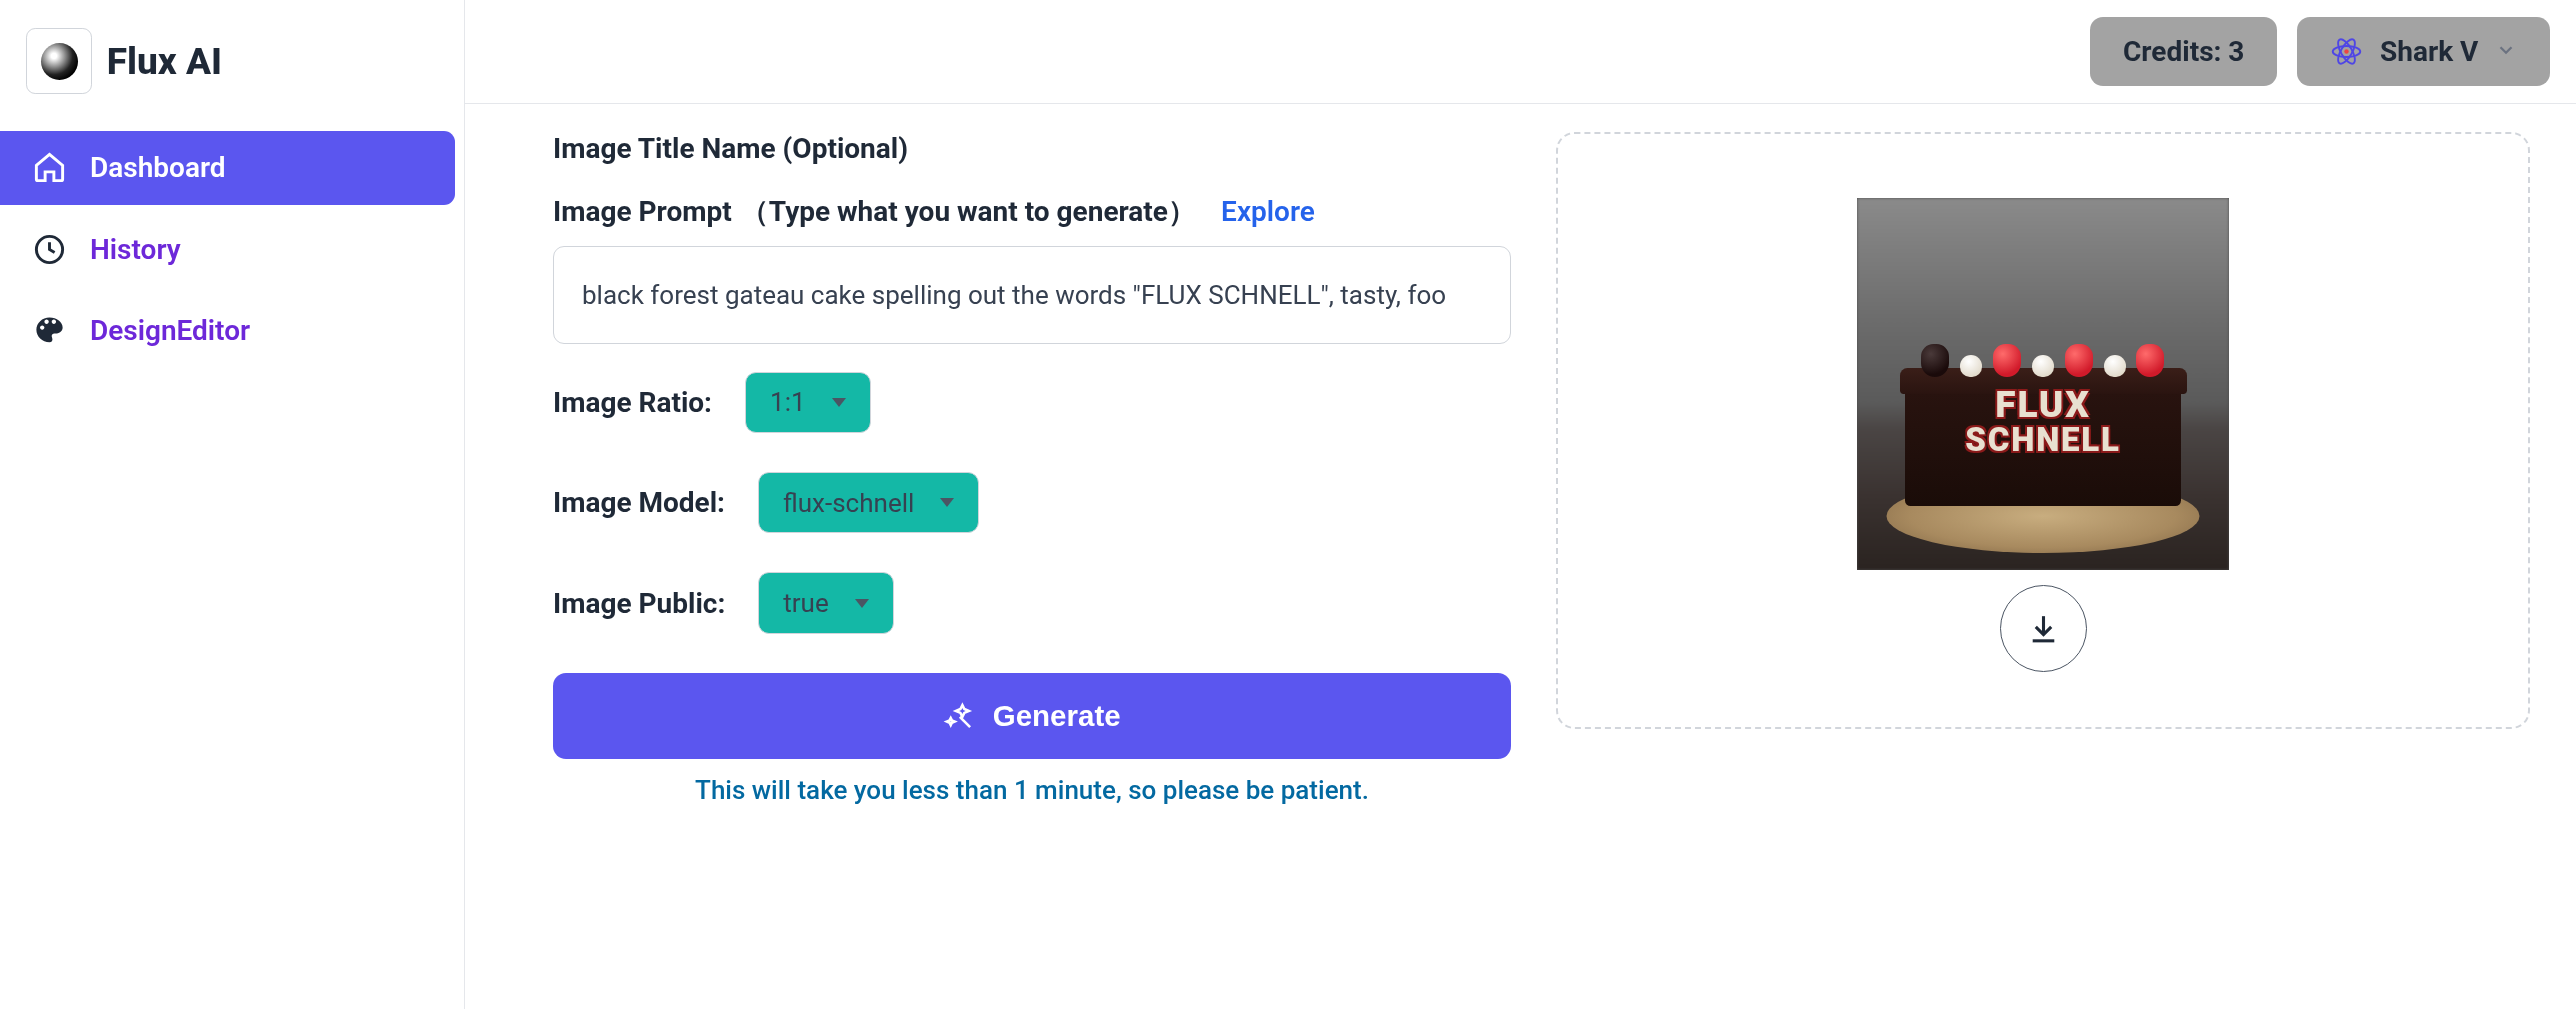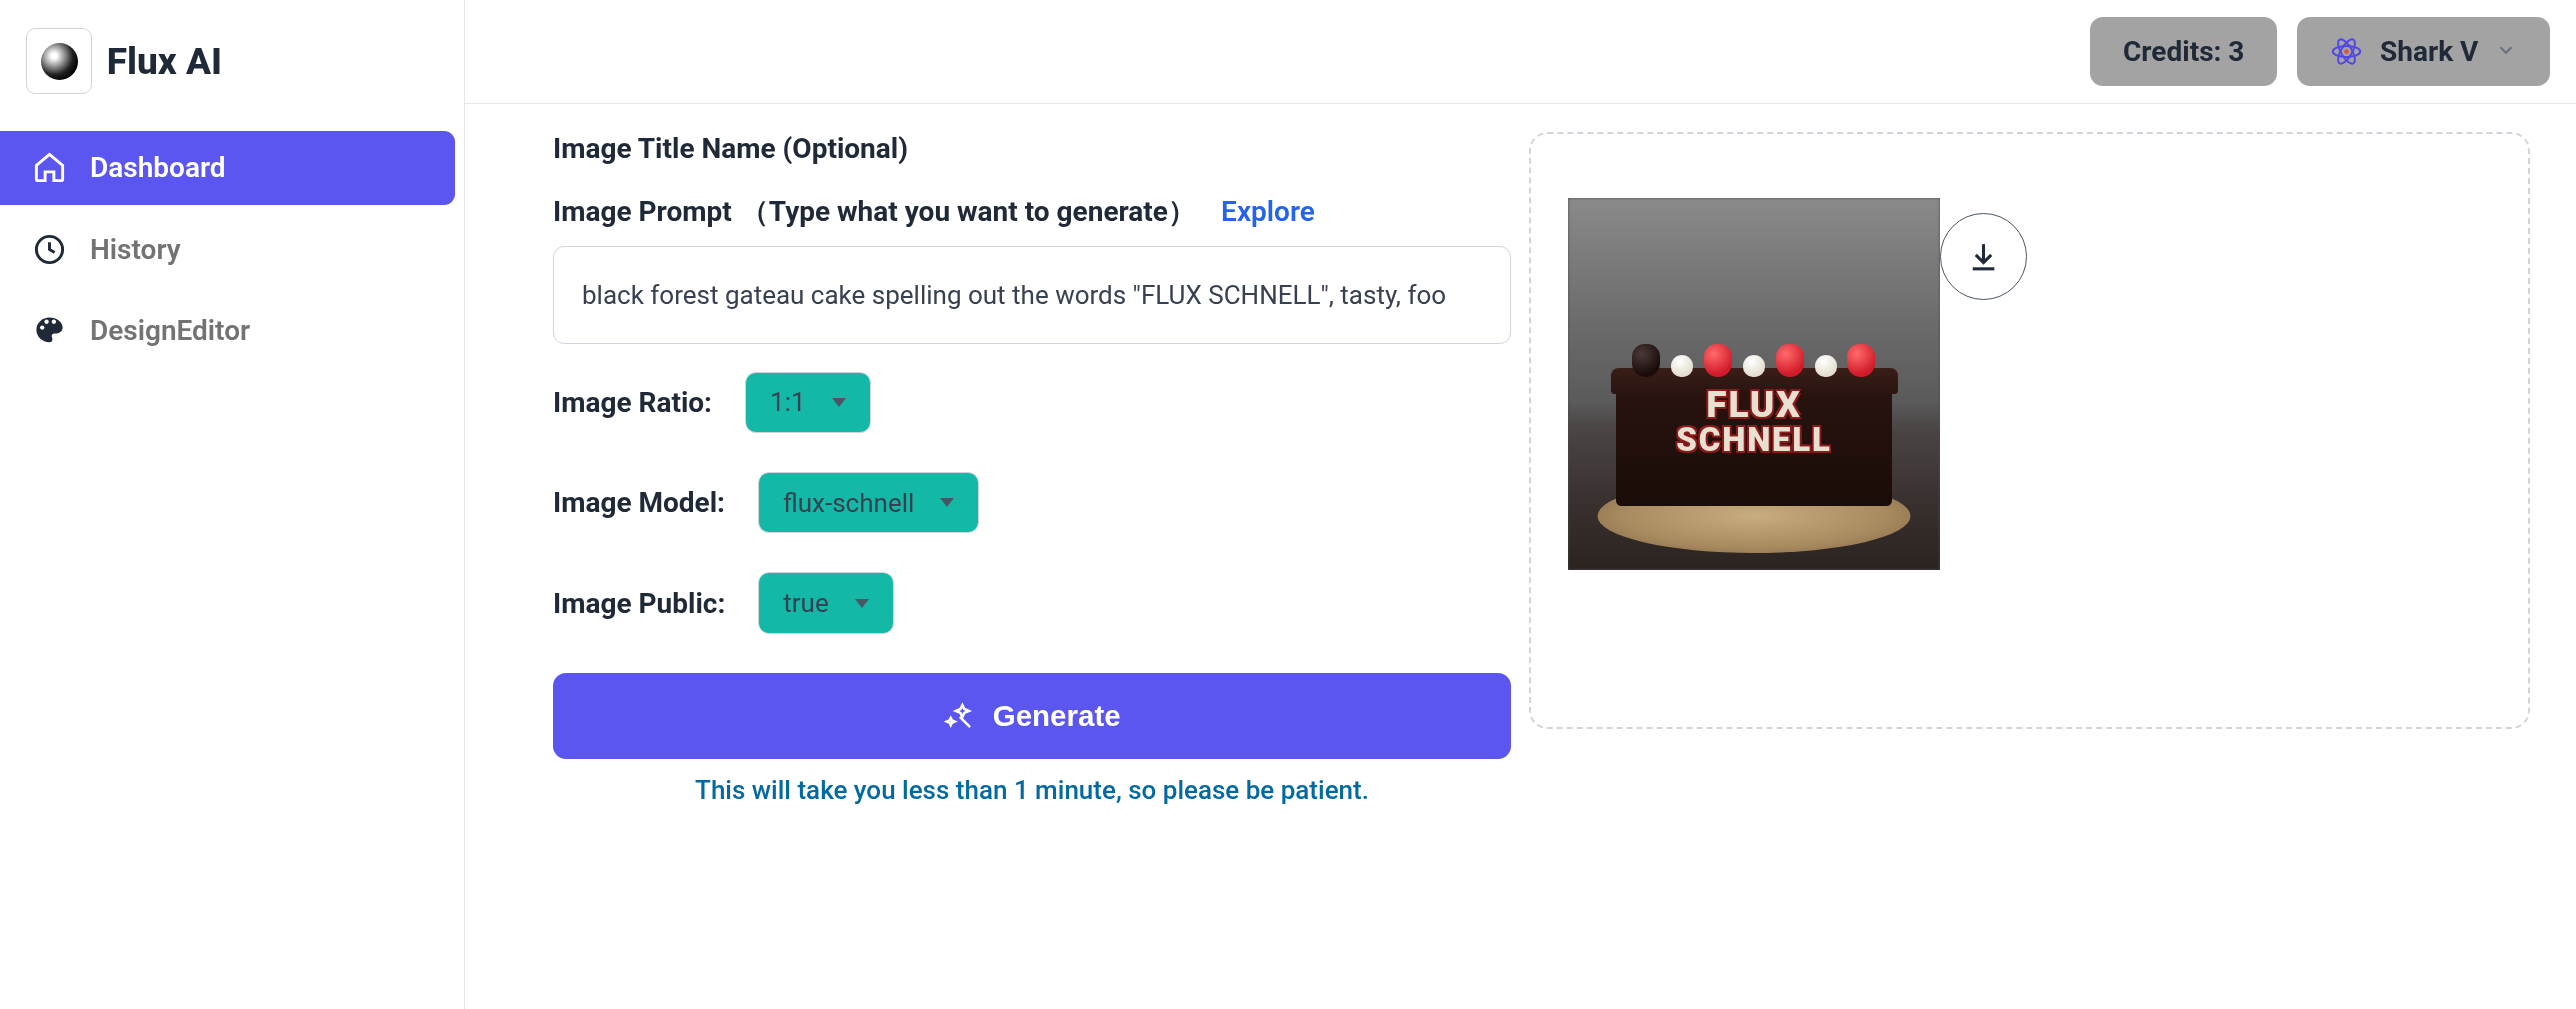--- a/index.html
+++ b/index.html
@@ -58,21 +58,21 @@
   gap: 7.4px;
   padding-right: 9.2px;
 }
 .nav-item {
   display: flex;
   align-items: center;
   gap: 22px;
   padding: 18.4px 31px;
   font-size: 28px;
   font-weight: 600;
-  color: #737373;
+  color: #6d28d9;
   border-radius: 0 11px 11px 0;
   cursor: pointer;
 }
 .nav-item.active {
   background: #5b56ef;
   color: #ffffff;
 }
 .nav-icon {
   width: 37px;
   height: 37px;
@@ -108,21 +108,21 @@
   align-items: center;
   gap: 16.6px;
   cursor: pointer;
 }
 .atom-icon {
   width: 33px;
   height: 33px;
 }
 .content {
   display: flex;
-  gap: 18px;
+  gap: 45px;
   padding: 28px 46px 28px 88px;
 }
 .form-area {
   width: 958px;
 }
 .form-group {
   margin-bottom: 28px;
 }
 .form-label {
   font-size: 28px;
@@ -221,22 +221,22 @@
   font-size: 26px;
   margin-top: 16.6px;
   font-weight: 500;
 }
 .preview-area {
   flex: 1;
   border: 2.8px dashed #d1d5db;
   border-radius: 18.4px;
   padding: 64px 37px 46px 37px;
   display: flex;
-  flex-direction: row;
-  align-items: flex-start;
+  flex-direction: column;
+  align-items: center;
   height: 597px;
 }
 .preview-img {
   width: 372px;
   height: 372px;
   background: #4a4a4a;
   display: flex;
   align-items: center;
   justify-content: center;
   position: relative;

